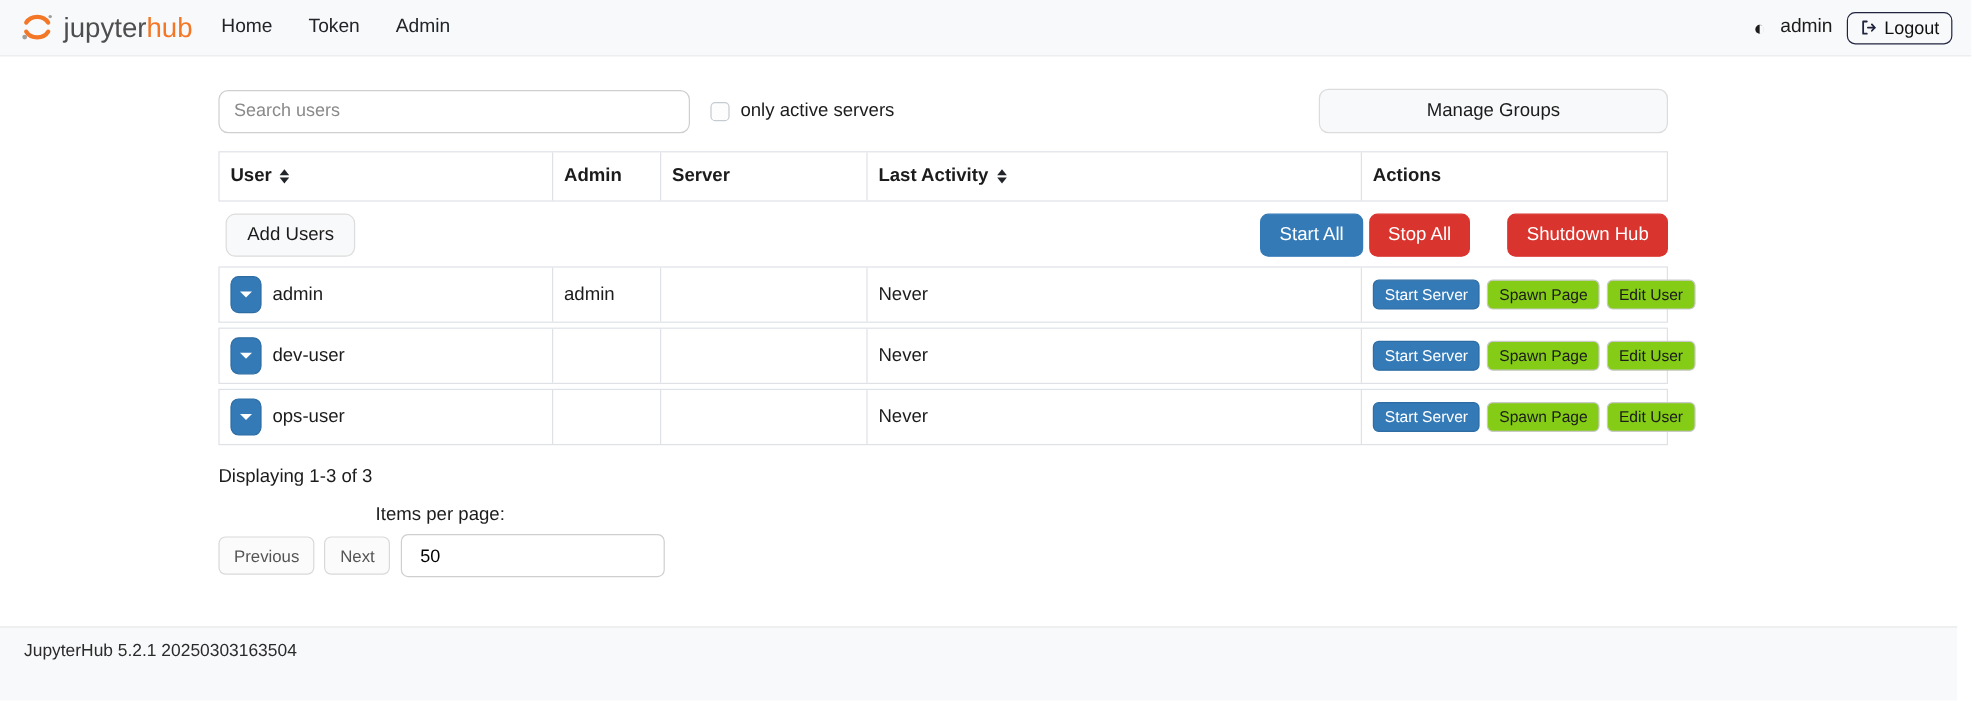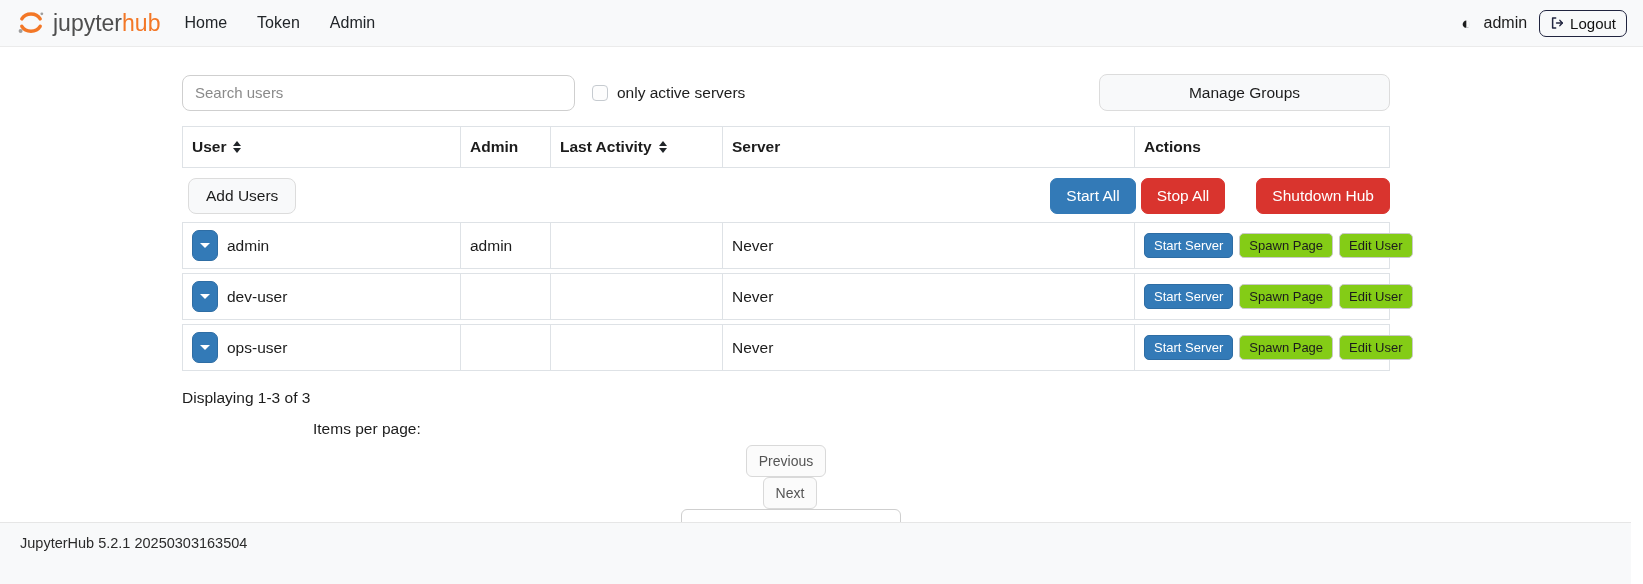--- a/index.html
+++ b/index.html
@@ -64,21 +64,21 @@
   .caret { width:0; height:0; border-left:5px solid transparent; border-right:5px solid transparent;
            border-top:5px solid #fff; }
   .actions-cell { gap:6px; }
   .btn-sm { font-family:inherit; font-size:13px; border-radius:5px; padding:4px 9px; cursor:pointer; }
   .btn-sm-primary { background:#337ab7; color:#fff; border:1px solid #2e6da4; }
   .btn-sm-light { background:#84cc16; color:#1c1c1c; border:1px solid #c9c9c9; }
 
   
   .displaying { margin-top:18px; font-size:15.5px; }
   .per-page-label { margin:13px 0 7px 131px; font-size:15.5px; }
-  .pager { display:flex; align-items:center;flex-direction:column; }
+  .pager { display:flex; align-items:center; }
   .pager-btn { background:#fbfbfb; border:1px solid #d9d9d9; border-radius:6px; padding:7px 12px;
                font-size:14px; font-family:inherit; color:#555; cursor:pointer; }
   .next-btn { margin-left:8px; }
   .page-size-input { margin-left:9px; width:220px; height:36px; border:1px solid #cfcfcf;
                      border-radius:6px; padding:0 15px; font-size:15px; font-family:inherit; outline:none; }
 
   
   .footer { position:absolute; left:0; right:12px; bottom:0; height:62px; background:#f8f9fa;
             border-top:1px solid #e6e6e6; padding:12px 0 0 20px; font-size:14.5px; color:#2b2b2b; }
 </style>
@@ -136,28 +136,28 @@
         <span>User</span>
         <span class="sort-icon">
             <span class="tri-up"></span>
             <span class="tri-down"></span>
           </span>
       </div>
       <div class="cell">
         <span>Admin</span>
       </div>
       <div class="cell">
+        <span>Server</span>
+      </div>
+      <div class="cell">
         <span>Last Activity</span>
         <span class="sort-icon">
             <span class="tri-up"></span>
             <span class="tri-down"></span>
           </span>
-      </div>
-      <div class="cell">
-        <span>Server</span>
       </div>
       <div class="cell">
         <span>Actions</span>
       </div>
     </div>
 
     <div class="controls-row">
       <button class="btn add-users">Add Users</button>
       <div class="controls-right">
         <button class="btn btn-primary">Start All</button>

